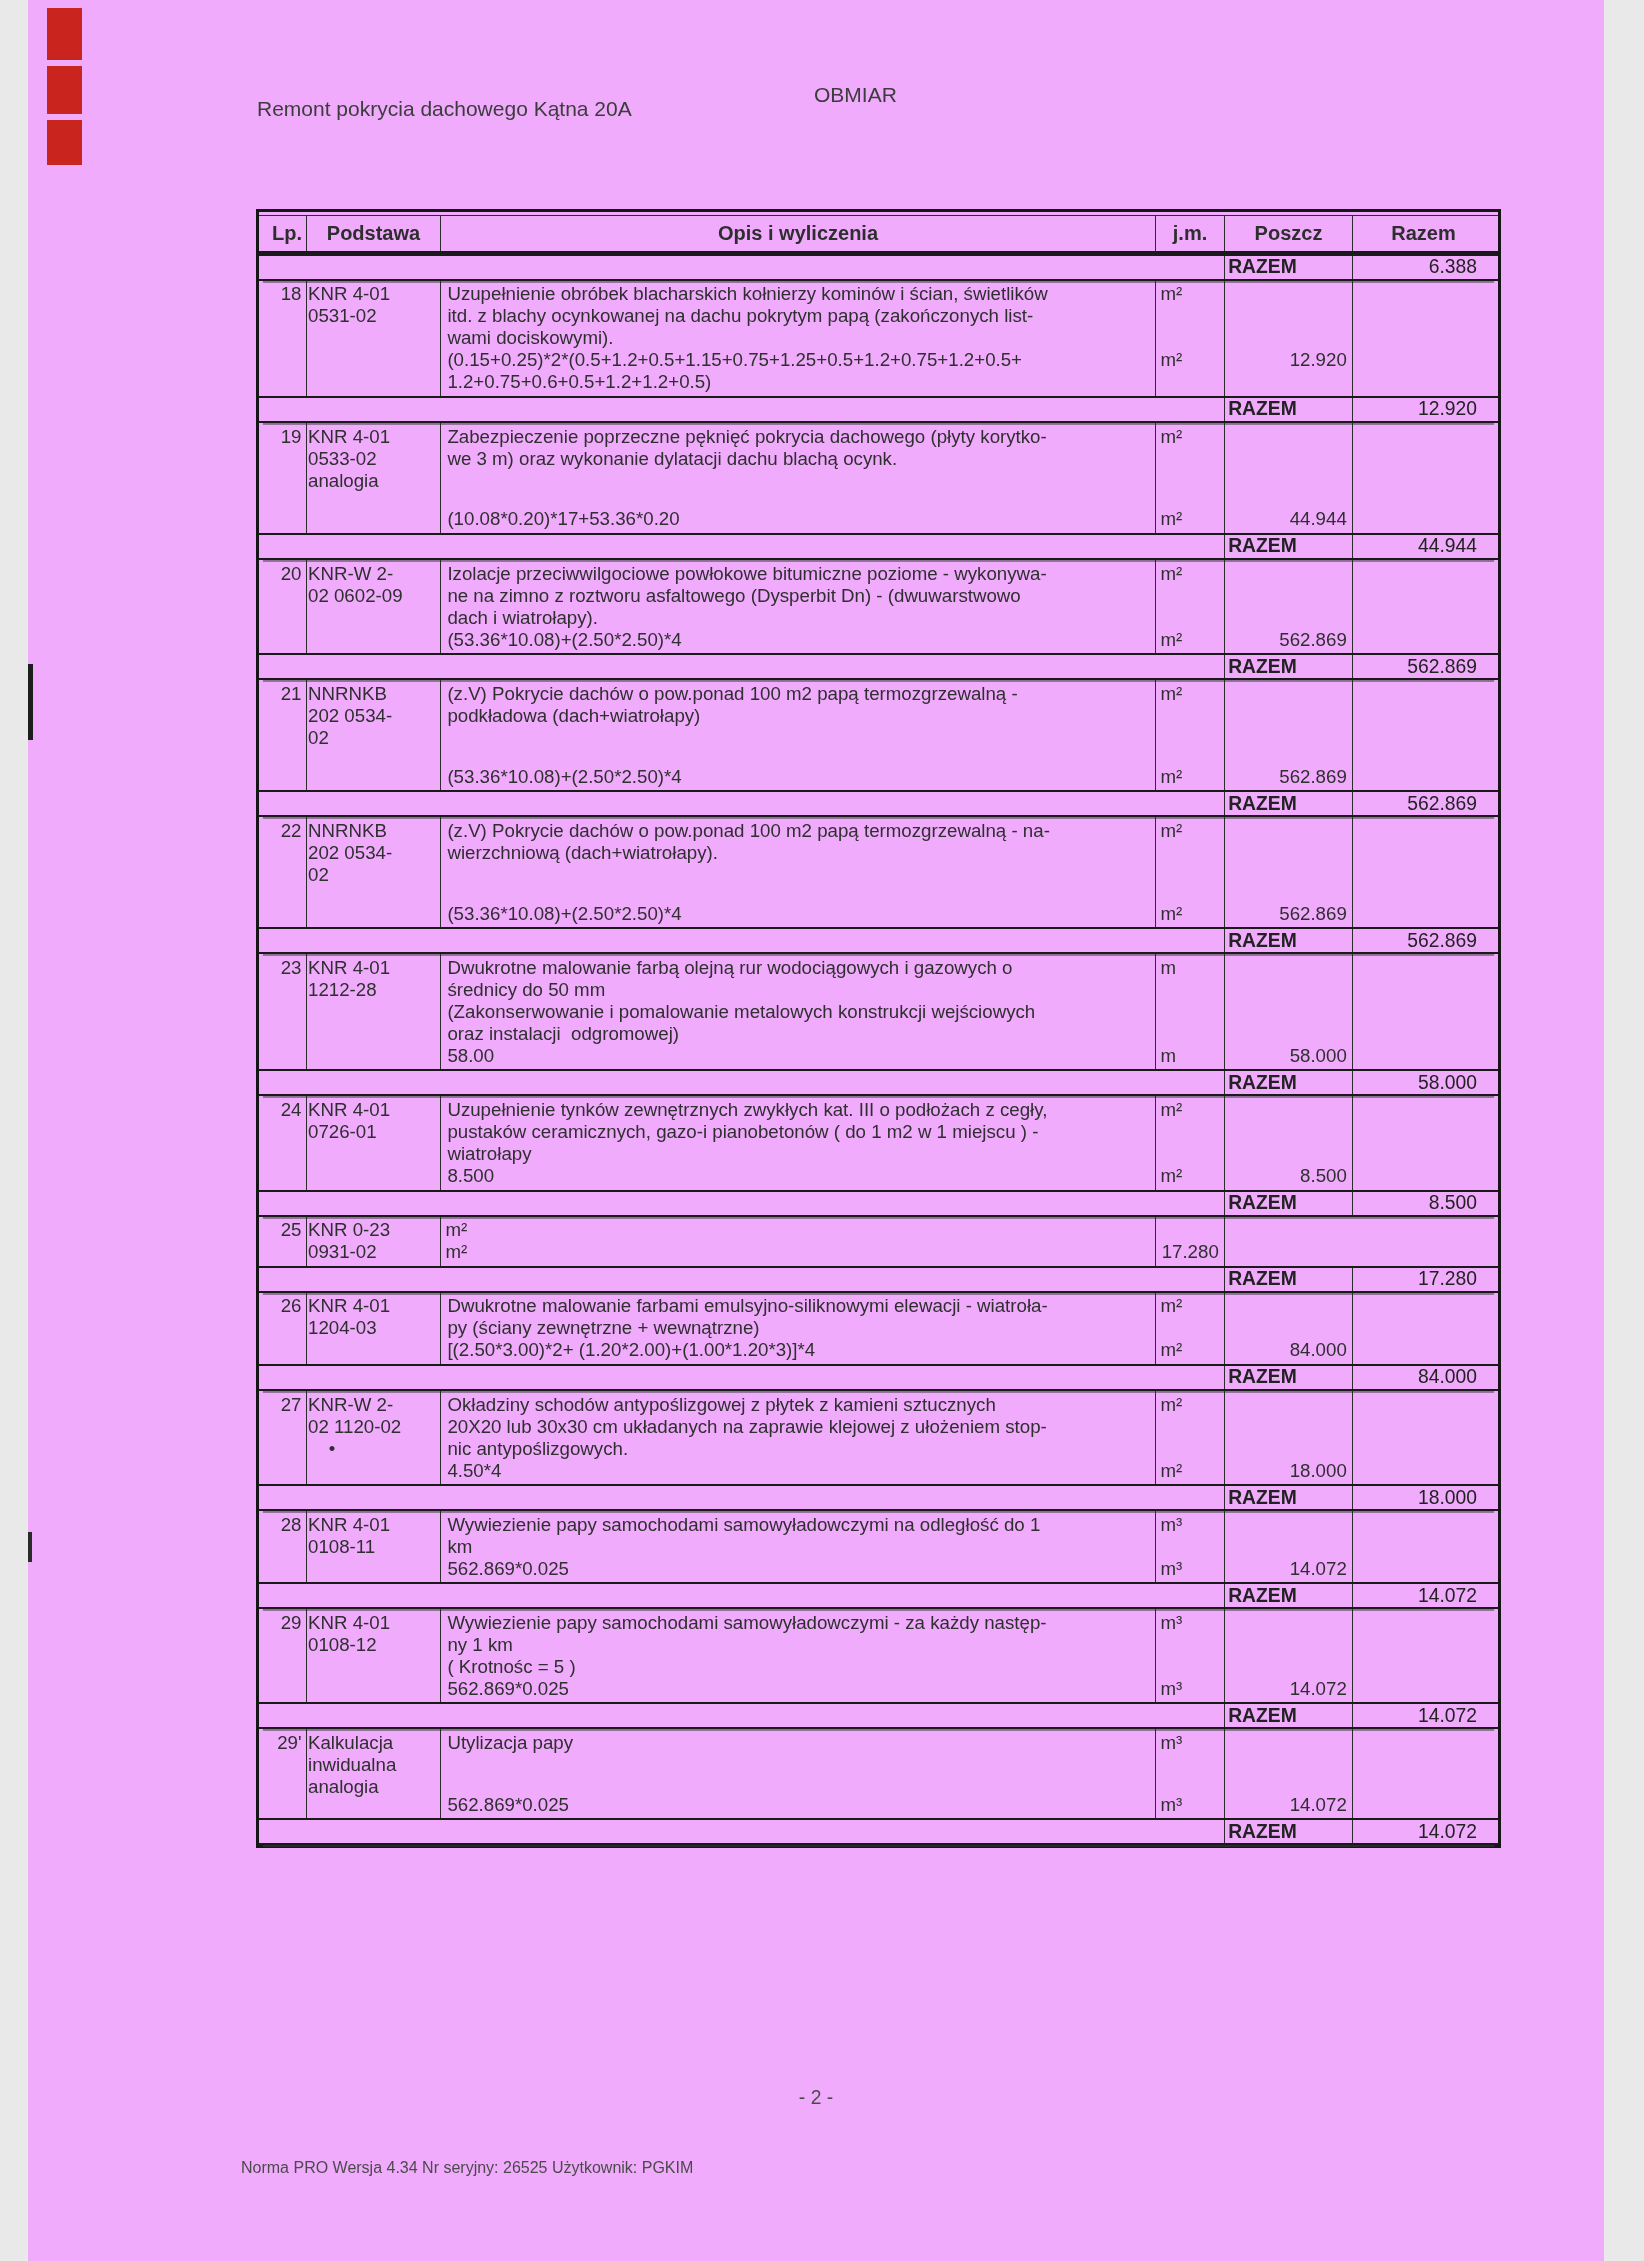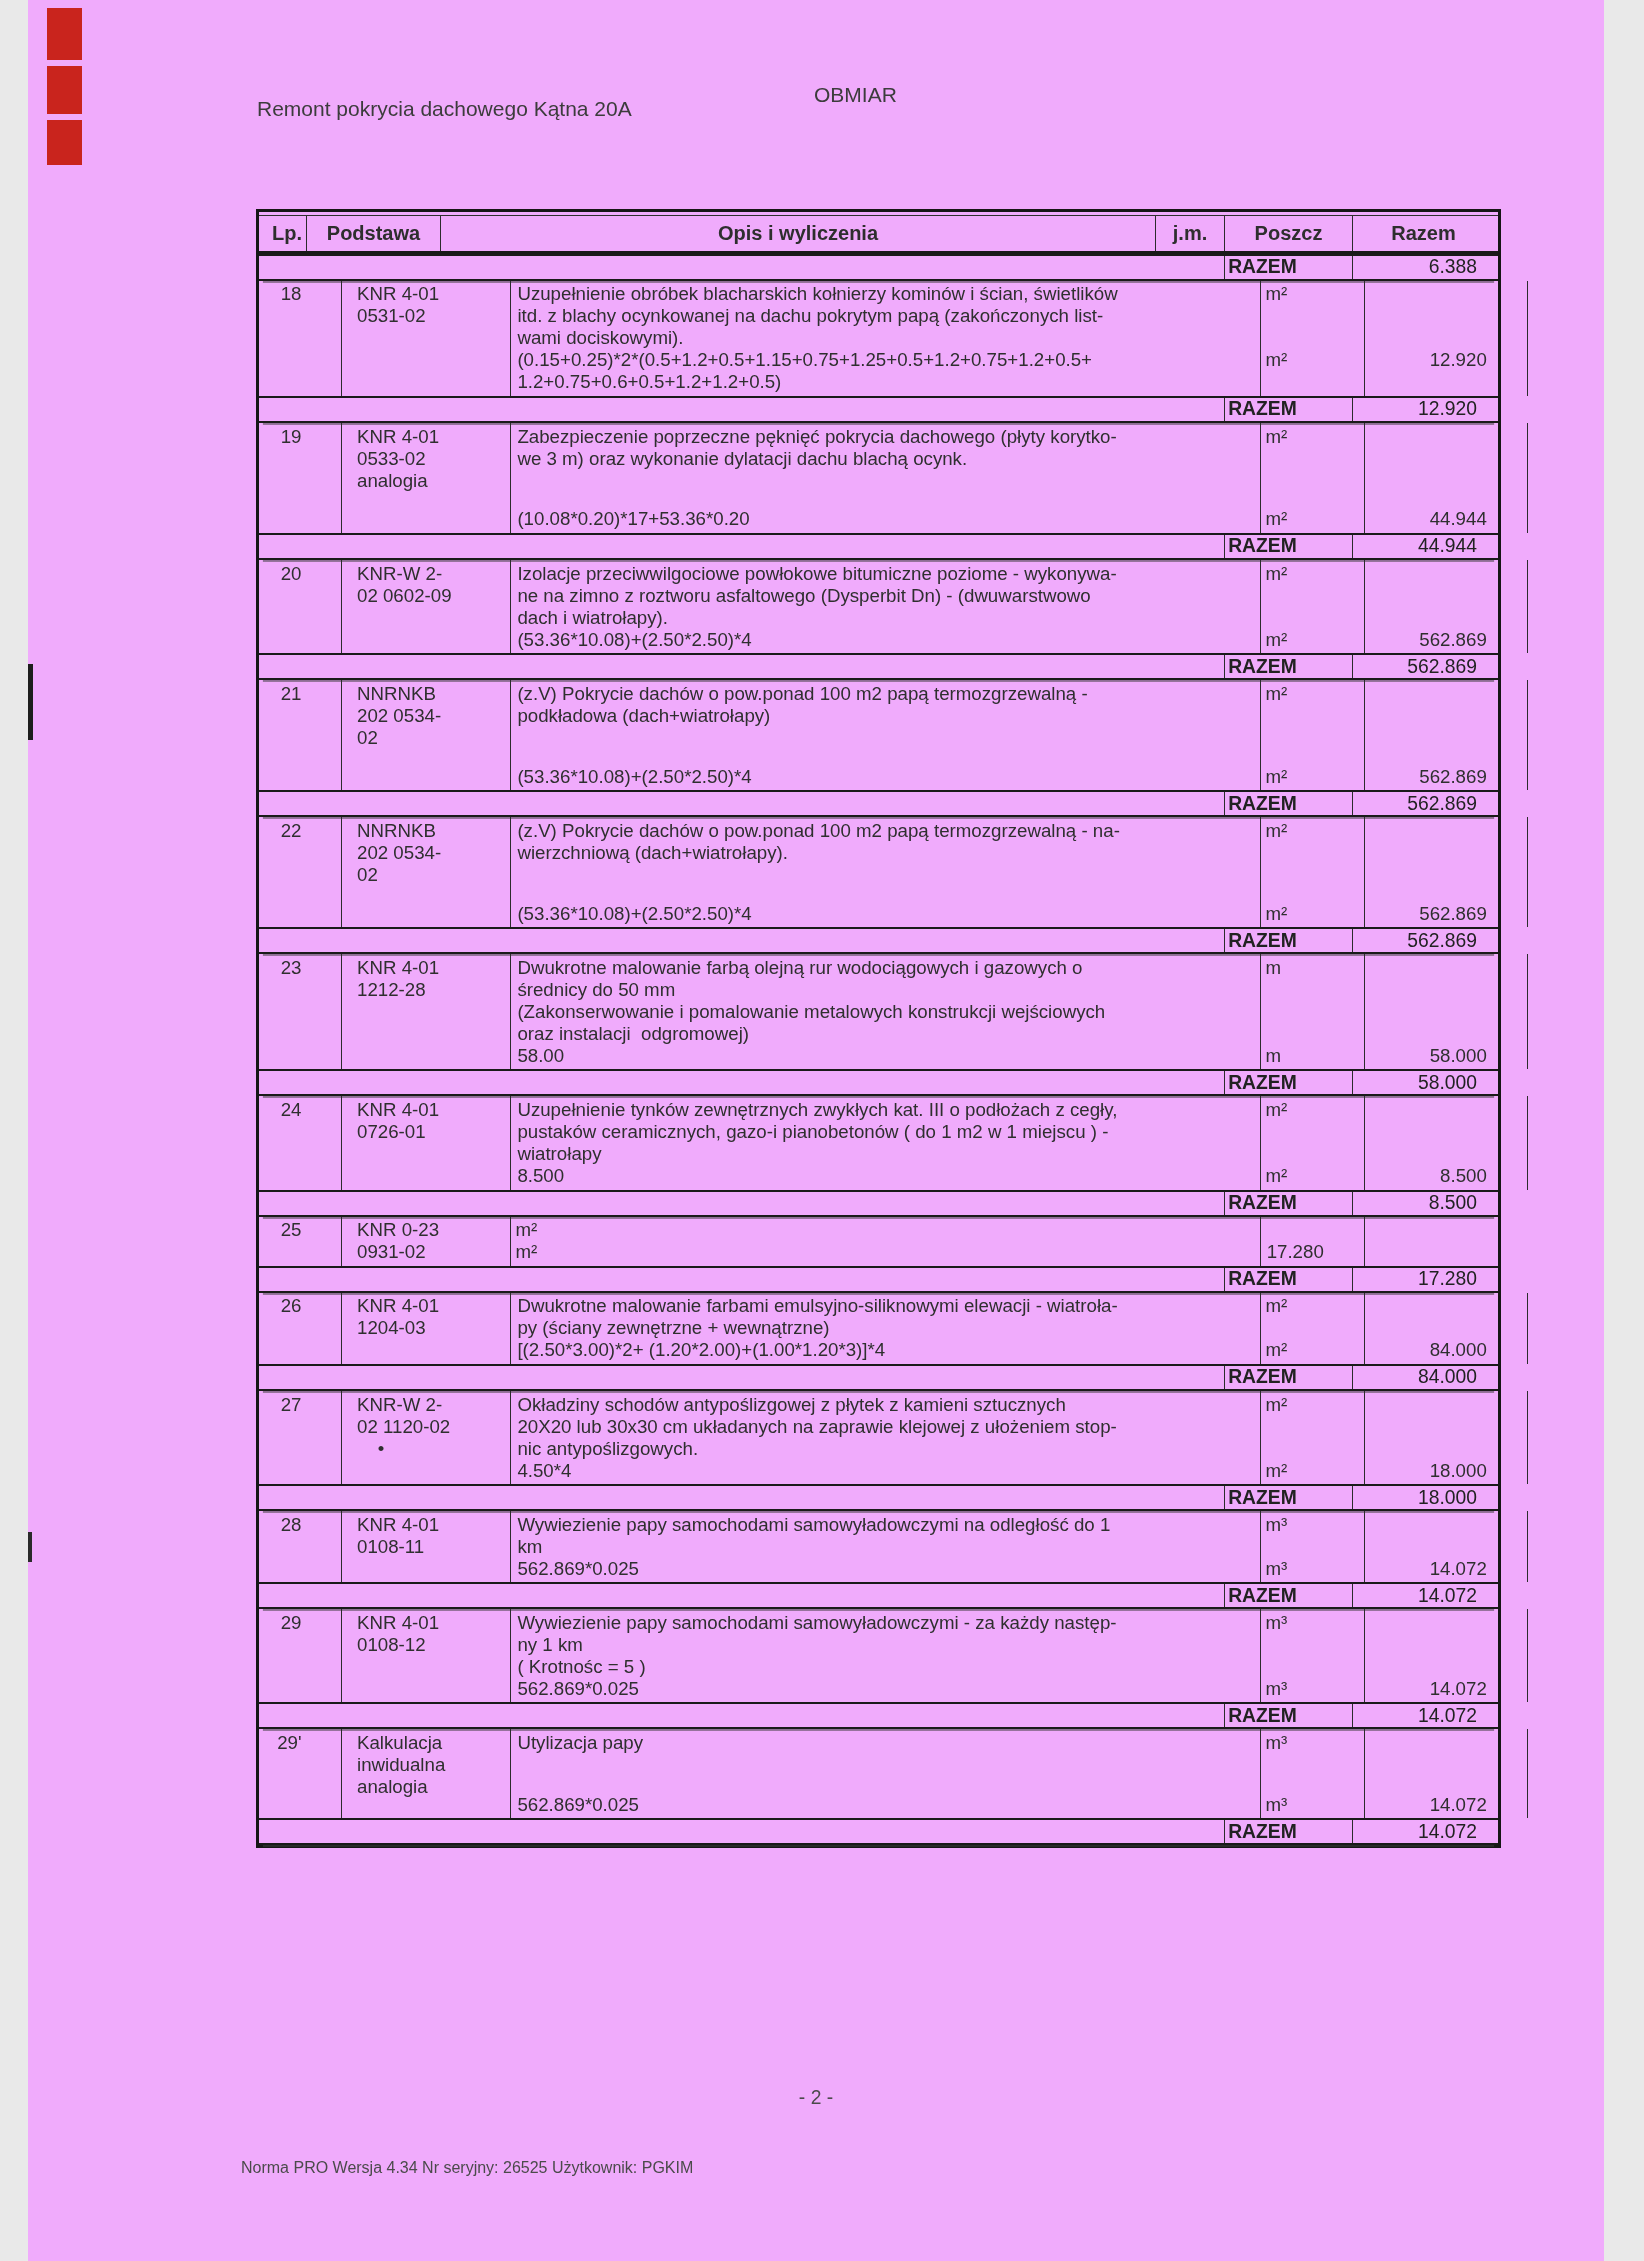--- a/index.html
+++ b/index.html
@@ -26,25 +26,25 @@
   .th{padding:5.8px 0;text-align:center;border-left:1.9px solid #2c2c2c;}
   .th:first-child{border-left:none;text-align:left;padding-left:13px;}
   .band{display:grid;grid-template-columns:965px 128px 142px;height:27px;box-sizing:border-box;
         border-top:2.6px solid #1a1a1a;border-bottom:2.6px solid #1a1a1a;
         box-shadow:0 5.8px 0 -3.9px rgba(60,60,60,.55);}
   .b2{border-left:1.9px solid #2c2c2c;font-weight:700;font-size:19.3px;color:#222;
       display:flex;align-items:center;padding-left:3.2px;}
   .b3{border-left:1.9px solid #2c2c2c;font-size:19.3px;color:#222;
       display:flex;align-items:center;justify-content:flex-end;padding-right:17px;}
   .item{display:grid;grid-template-columns:47px 134px 715px 69px 128px 142px;
-        font-size:18.7px;line-height:22px;color:#2f2f2f;gap:35px;}
+        font-size:18.7px;line-height:22px;color:#2f2f2f;}
   .cell{border-left:1.9px solid #2c2c2c;box-sizing:border-box;padding-top:2.6px;padding-bottom:2.6px;}
   .cell:first-child{border-left:none;}
   .lp{text-align:right;padding-right:4.5px;}
-  .pod{padding-left:15px;white-space:pre;}
+  .pod{padding-left:1px;white-space:pre;}
   .opis{padding-left:6.4px;display:flex;flex-direction:column;white-space:pre;}
   .calc{margin-top:auto;}
   .jm{display:flex;flex-direction:column;padding-left:4.5px;}
   .jm-top{height:22px;}
   .jm-bot{margin-top:auto;height:22px;}
   .poszcz{display:flex;flex-direction:column;}
   .val-bot{margin-top:auto;height:22px;text-align:right;padding-right:5.2px;}
   .i18 .jm-bot,.i18 .val-bot{height:44px;}
   .i19 .opis,.i21 .opis,.i22 .opis{min-height:110px;}
   .i29p .opis{min-height:89px;}

